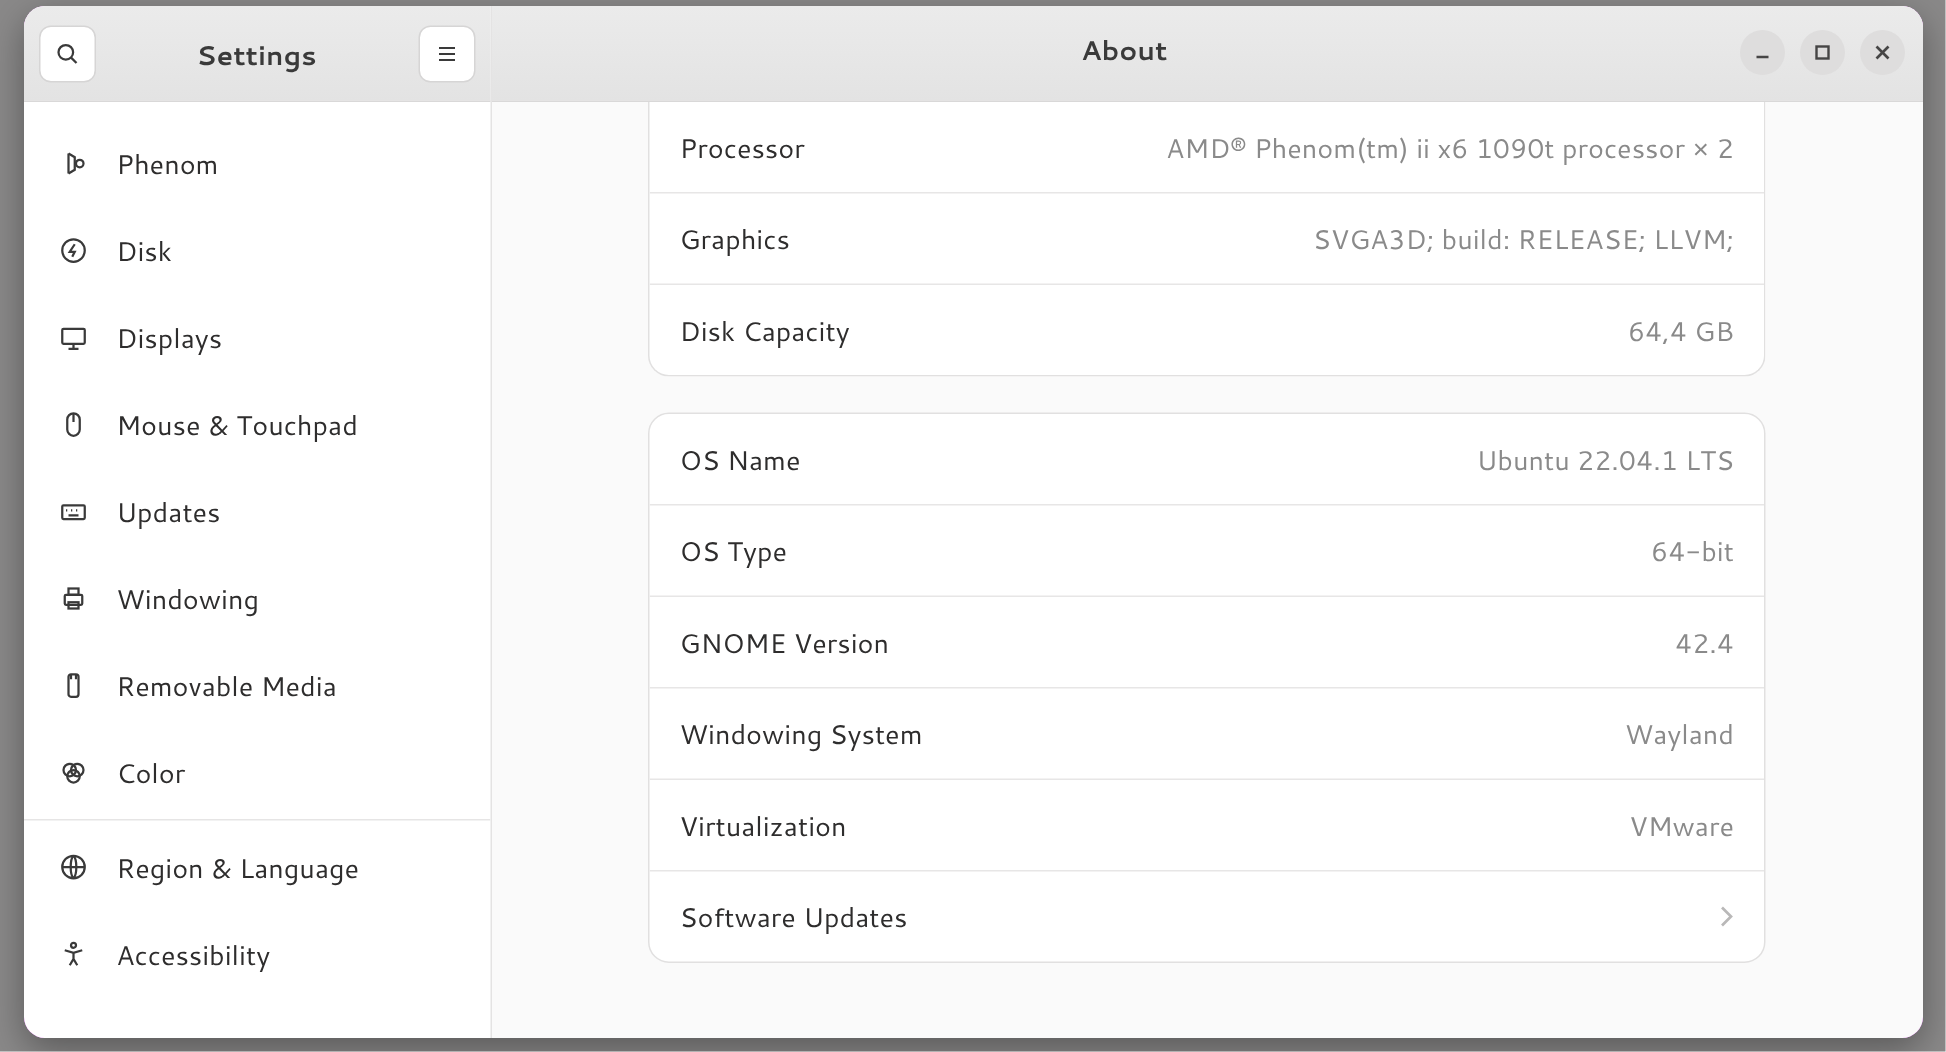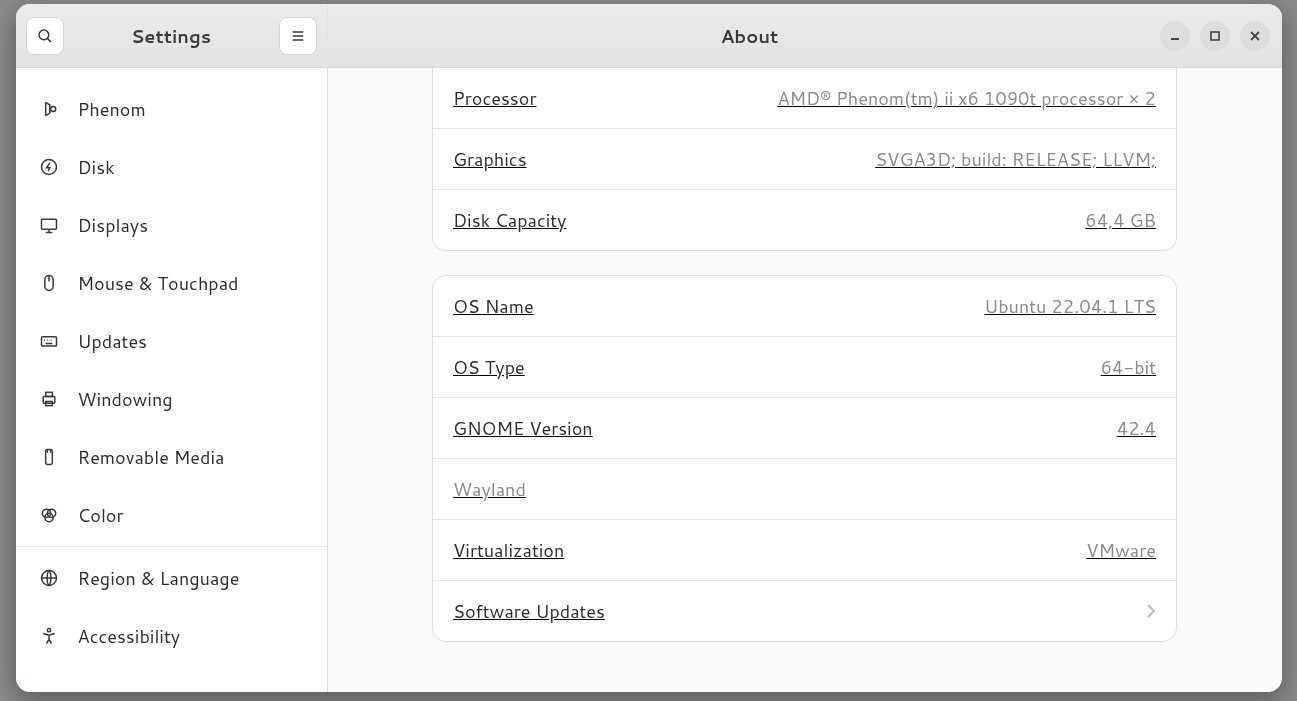--- a/index.html
+++ b/index.html
@@ -87,22 +87,21 @@
       flex: 1;
       display: flex;
       flex-direction: column;
       background: #fafafa;
     }
     .main-header {
       height: 64px;
       background: linear-gradient(#ebebeb,#e3e3e3);
       border-bottom: 1px solid #d9d8d8;
       display: flex;
-      align-items: center;
-      padding: 5px 12px;
+      padding: 16px 12px;
     }
     .main-title {
       flex: 1;
       text-align: center;
       font-weight: 700;
       font-size: 18px;
       color: #3a3a3a;
     }
     .win-controls { display: flex; gap: 10px; }
     .win-btn {
@@ -115,21 +114,20 @@
       color: #464545;
       cursor: pointer;
     }
     .content {
       flex: 1;
       overflow-y: auto;
       padding: 0 60px 24px 60px;
       display: flex;
       flex-direction: column;
       align-items: center;
-      text-decoration: underline;
     }
     .card {
       width: 745px;
       background: #fff;
       border: 1px solid #e1e0e0;
       border-radius: 14px;
       overflow: hidden;
     }
     .card.first { border-top-left-radius: 0; border-top-right-radius: 0; border-top: none; margin-top: 0; }
     .card + .card { margin-top: 24px; }
@@ -325,20 +323,21 @@
         </div>
         <div class="row">
           <span class="label">OS Type</span>
           <span class="value">64-bit</span>
         </div>
         <div class="row">
           <span class="label">GNOME Version</span>
           <span class="value">42.4</span>
         </div>
         <div class="row">
+          <span class="label">Windowing System</span>
           <span class="value">Wayland</span>
         </div>
         <div class="row">
           <span class="label">Virtualization</span>
           <span class="value">VMware</span>
         </div>
         <div class="row clickable">
           <span class="label">Software Updates</span>
           <span class="chevron">
             <svg width="10" height="16" viewBox="0 0 10 16" fill="none" stroke="currentColor" stroke-width="1.8">

